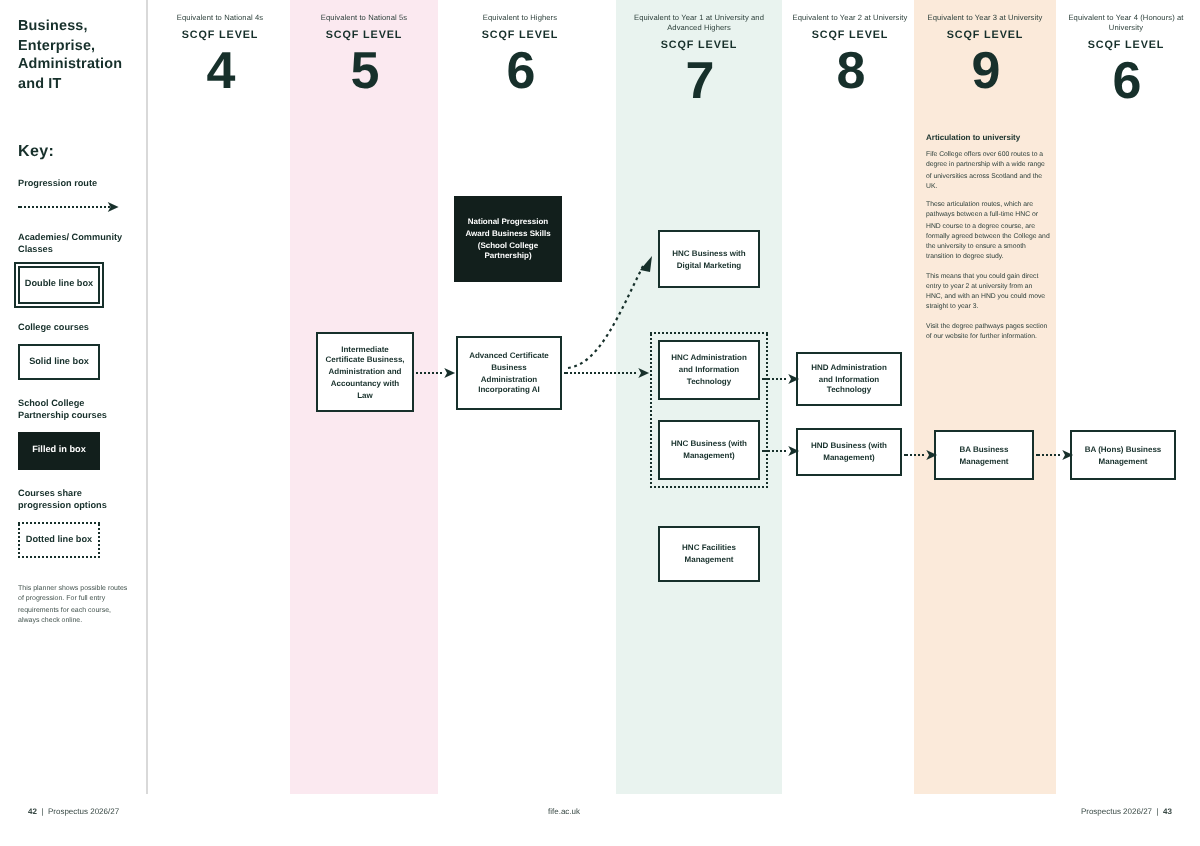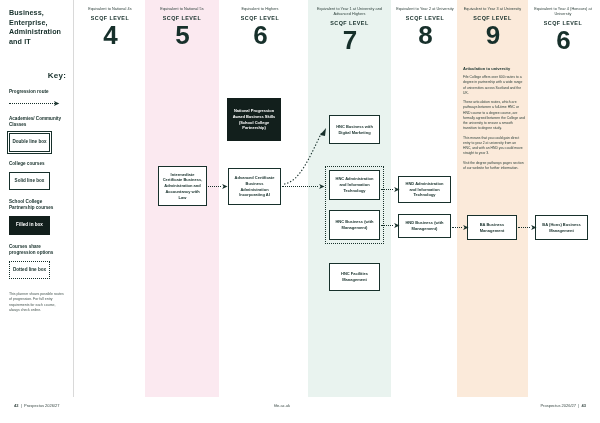--- a/index.html
+++ b/index.html
@@ -15,21 +15,21 @@
   
   .band { position: absolute; top: 0; height: 397px; }
   .band-l5 { left: 145px;  width: 74px;  background: #fbe9f0; }
   .band-l7 { left: 308px;  width: 83px;  background: #e9f3ef; }
   .band-l9 { left: 457px;  width: 71px;  background: #fbeada; }
 
   
   .keypanel { position: absolute; left: 0; top: 0; width: 74px; height: 397px;
               border-right: 0.6px solid #d9d9d9; padding: 8px 7px 0 9px; }
   .dept-title { font-size: 7.2px; font-weight: bold; line-height: 1.35; letter-spacing: .1px; }
-  .key-head { font-size: 8px; font-weight: bold; margin-top: 24px; letter-spacing: .2px; text-align: right; }
+  .key-head { font-size: 8px; font-weight: bold; margin-top: 24px; letter-spacing: .2px; }
   .key-label { font-size: 4.6px; font-weight: bold; line-height: 1.35; margin-top: 9px; }
 
   .dotline { position: relative; margin-top: 5px; height: 7px; width: 54px; }
   .dotline .dots { position:absolute; left:0; top:3px; width: 46px; border-top: 1.1px dotted #17302b; }
   .dotline .arw  { position:absolute; left:44px; top:0px; font-size: 8px; line-height: 7px; color:#17302b; }
 
   .swatch { width: 41px; font-size: 4.6px; font-weight: bold; line-height: 1.35;
             text-align: center; padding: 5px 2px; margin-top: 5px; background:#fff; }
   .sw-double { border: 1px solid #17302b; outline: 1px solid #17302b; outline-offset: 1.6px; }
   .sw-solid  { border: 1.6px solid #17302b; }

